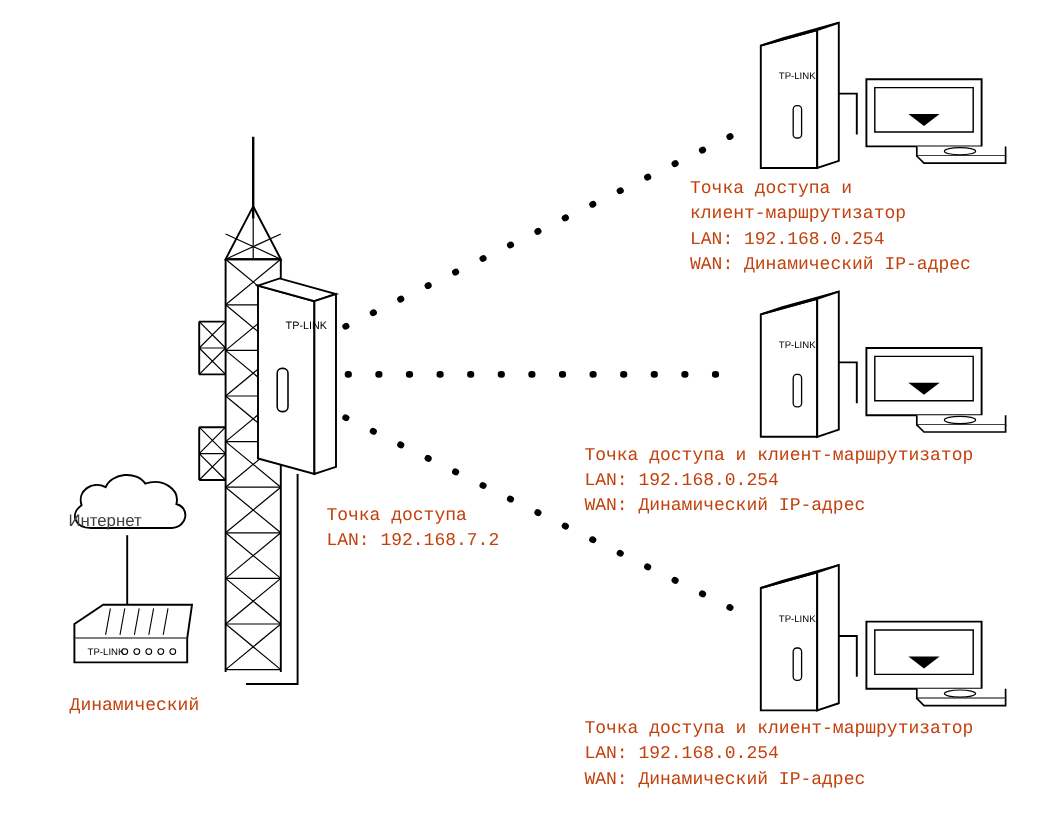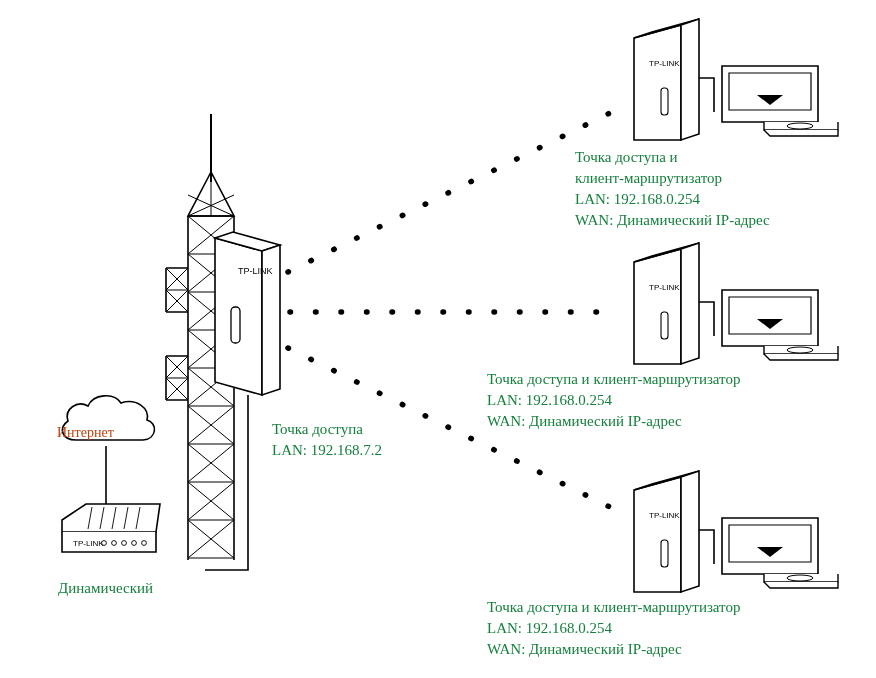--- a/index.html
+++ b/index.html
@@ -17,31 +17,31 @@
   }
   #diagram {
     position: absolute;
     left: 0;
     top: 0;
     width: 876px;
     height: 678px;
   }
   .lbl {
     position: absolute;
-    font-family: Liberation Serif, serif;
+    font-family: Liberation Mono, monospace;
     font-size: 15px;
     line-height: 21px;
-    color: #15803d;
+    color: #c2410c;
     white-space: nowrap;
   }
   .lbl-cloud {
     position: absolute;
-    font-family: Liberation Serif, serif;
+    font-family: Liberation Sans, sans-serif;
     font-size: 14px;
-    color: #c2410c;
+    color: #404040;
     white-space: nowrap;
   }
   
   #label-internet   { left: 57px;  top: 425px; }
   #label-router     { left: 58px;  top: 578px; }
   #label-ap         { left: 272px; top: 400px; margin-top: 19px; }
   #label-client1    { left: 575px; top: 147px; }
   #label-client2    { left: 487px; top: 369px; }
   #label-client3    { left: 487px; top: 597px; }
 </style>

